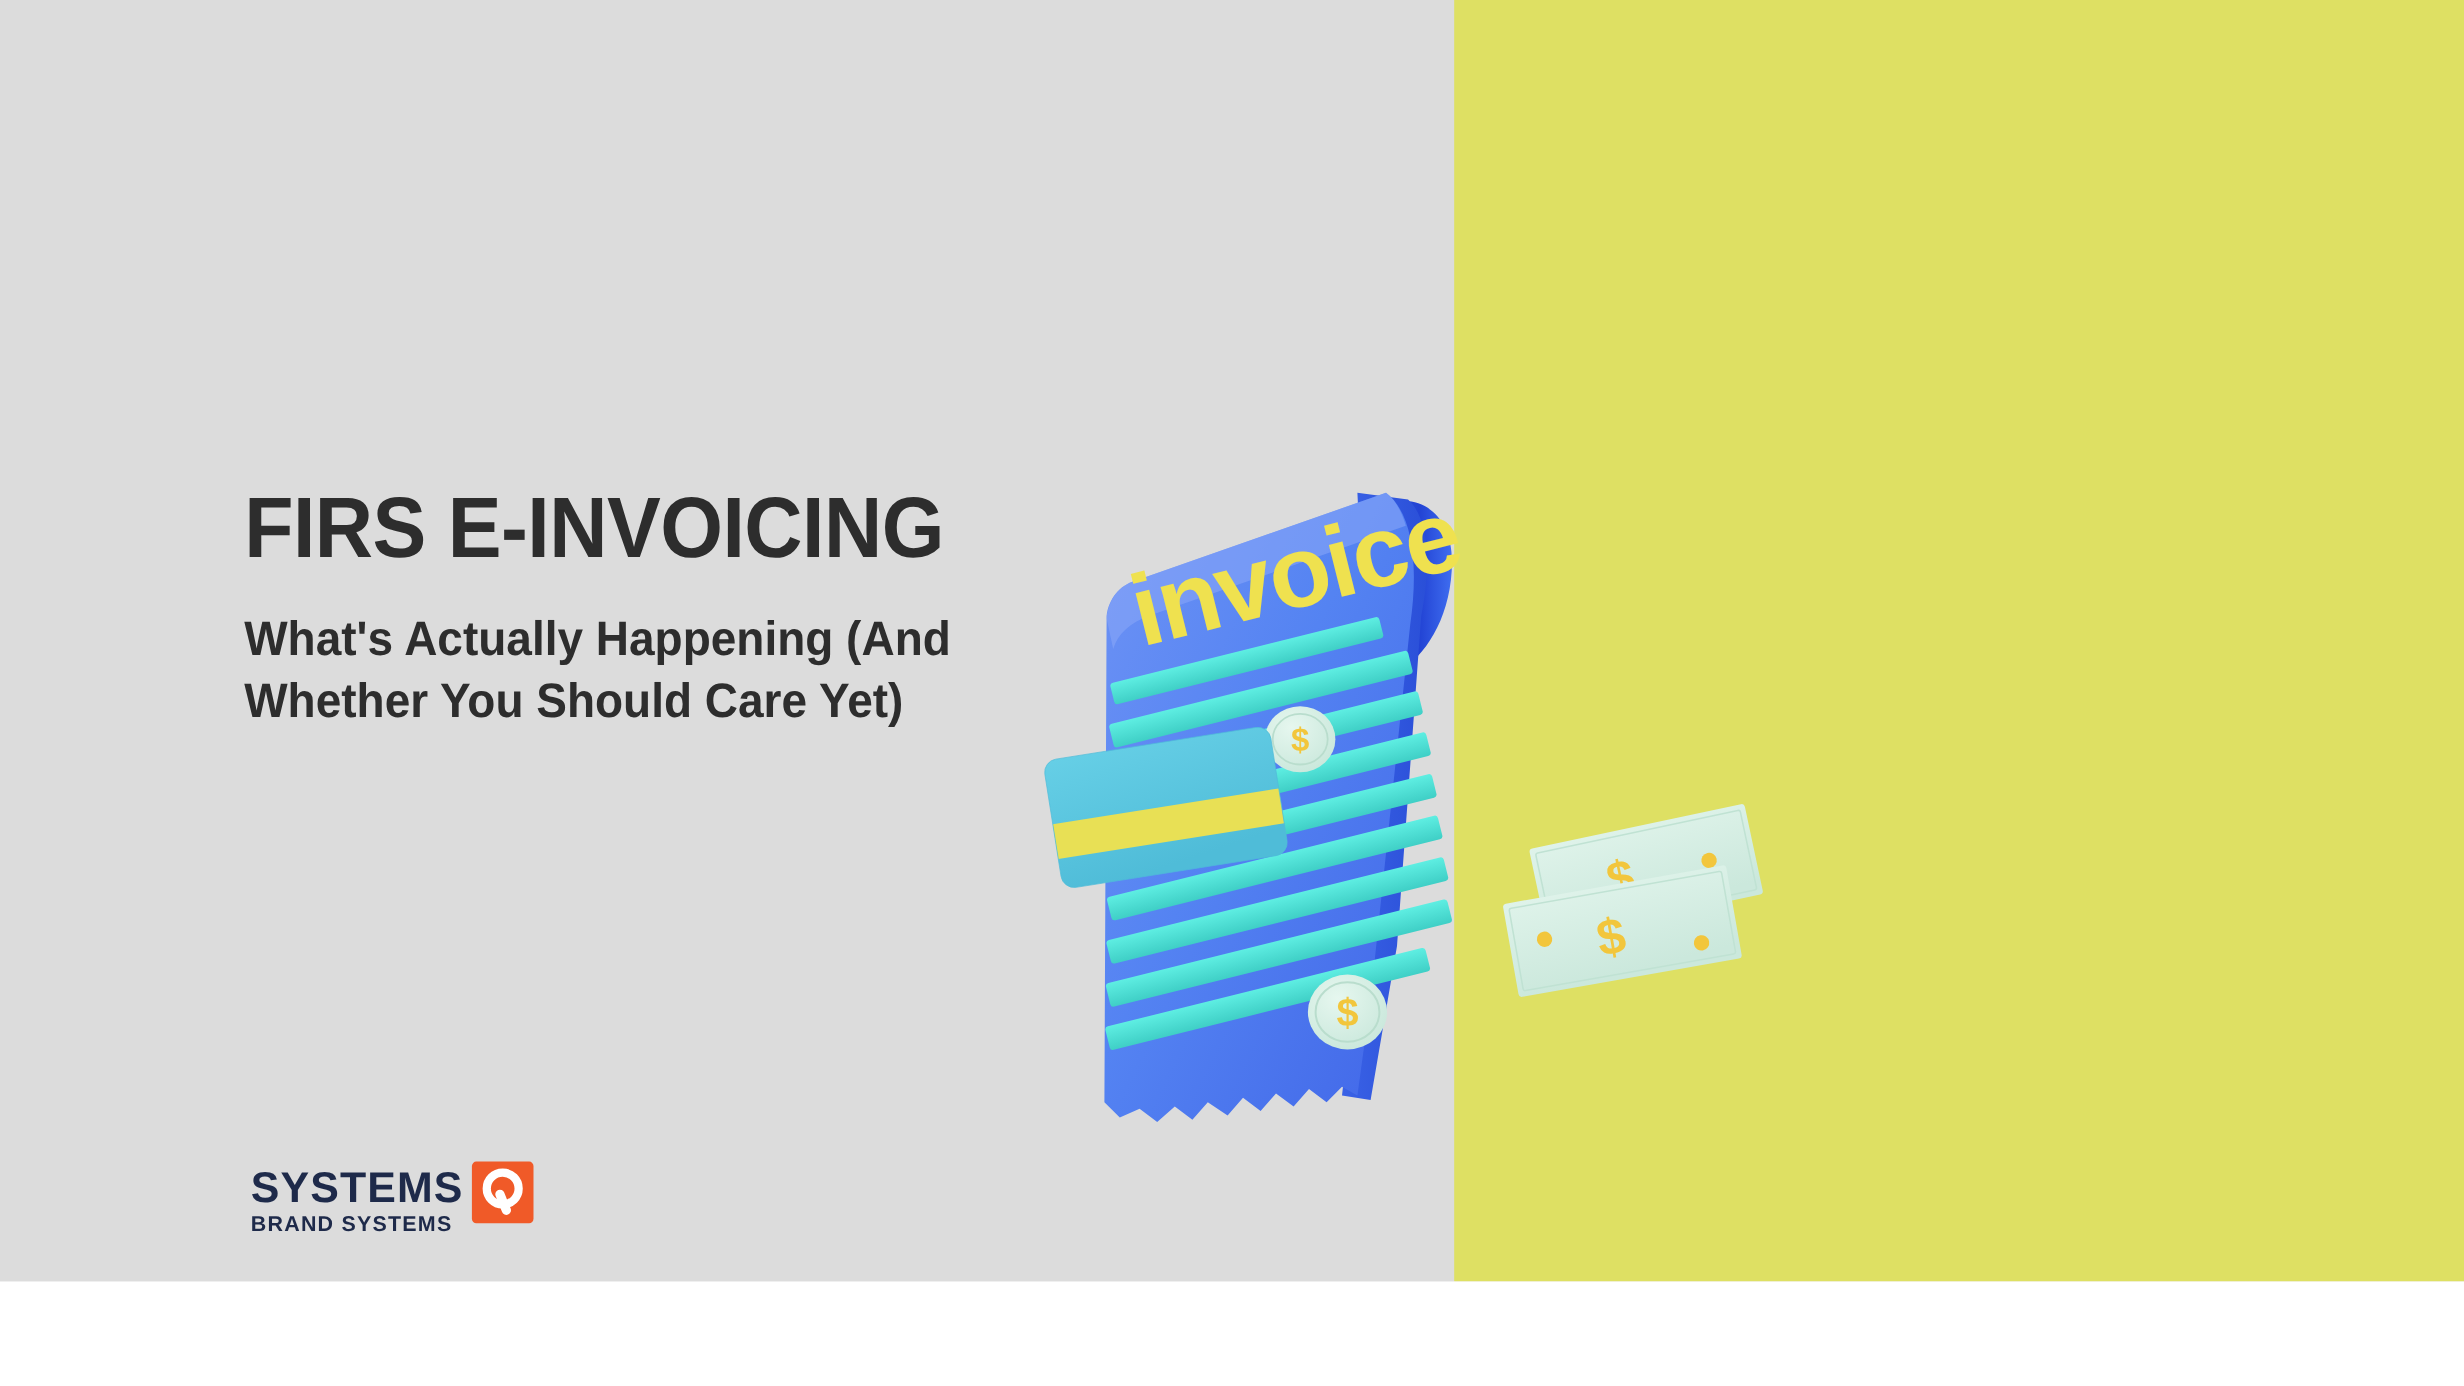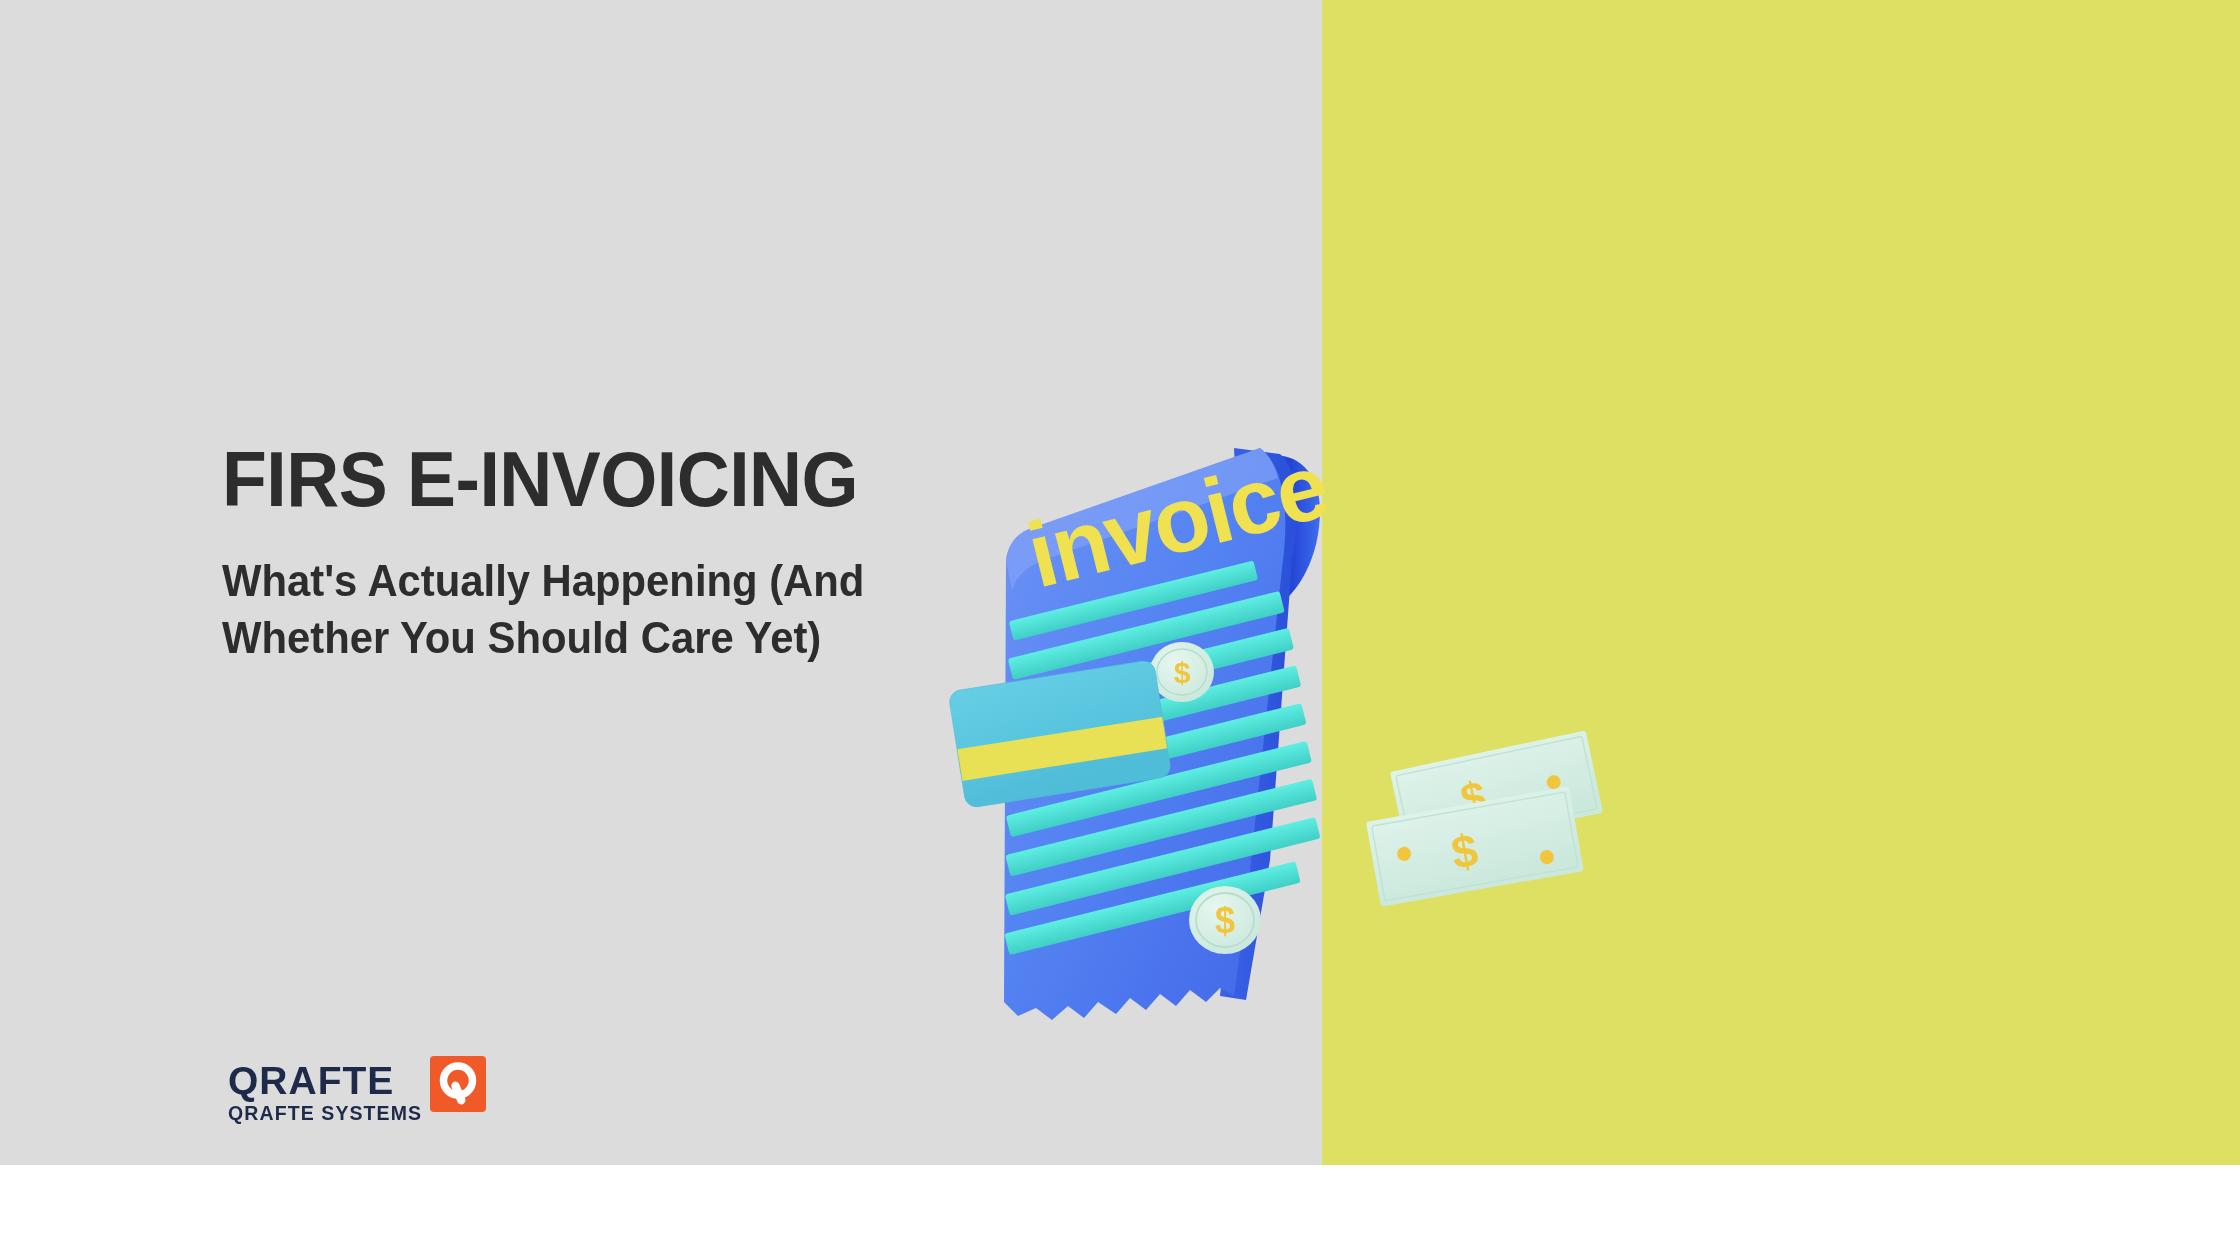--- a/index.html
+++ b/index.html
@@ -123,22 +123,22 @@
   <div class="bg-left"></div>
   <div class="bg-right"></div>
 
   <div class="text-block">
     <h1 class="headline">FIRS E-INVOICING</h1>
     <h2 class="subhead">What's Actually Happening (And Whether You Should Care Yet)</h2>
   </div>
 
   <div class="logo">
     <div class="logo-words">
-      <span class="logo-word-main">QRAFTE</span>
-      <span class="logo-word-sub">QRAFTE SYSTEMS</span>
+      <span class="logo-word-main">SYSTEMS</span>
+      <span class="logo-word-sub">BRAND SYSTEMS</span>
     </div>
     <div class="logo-mark">
       <svg width="56" height="56" viewBox="0 0 56 56">
         <circle cx="28" cy="24.5" r="14.5" fill="none" stroke="#ffffff" stroke-width="7.5"></circle>
         <rect x="24.2" y="25" width="8.4" height="24" rx="4.2" fill="#ffffff" transform="rotate(-22 28.4 37)"></rect>
       </svg>
     </div>
   </div>
 
   <div class="illustration">

